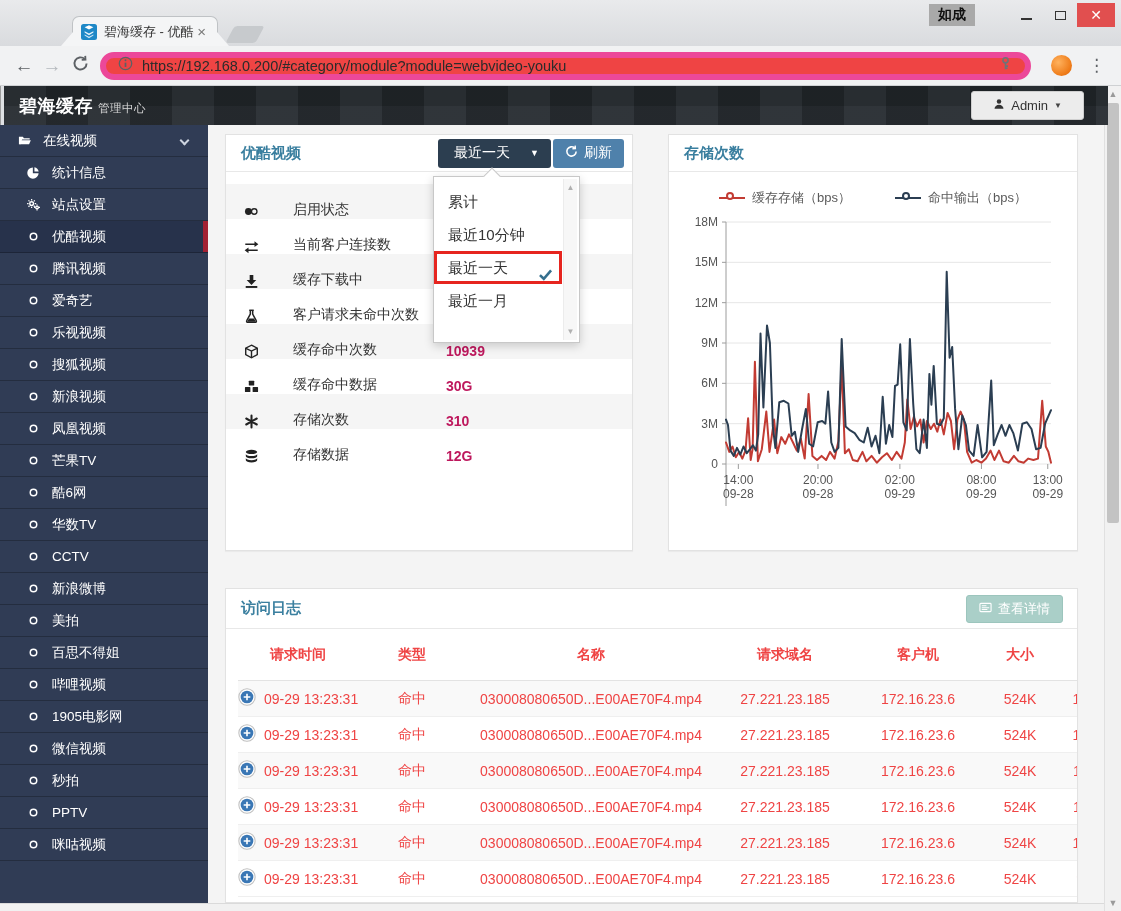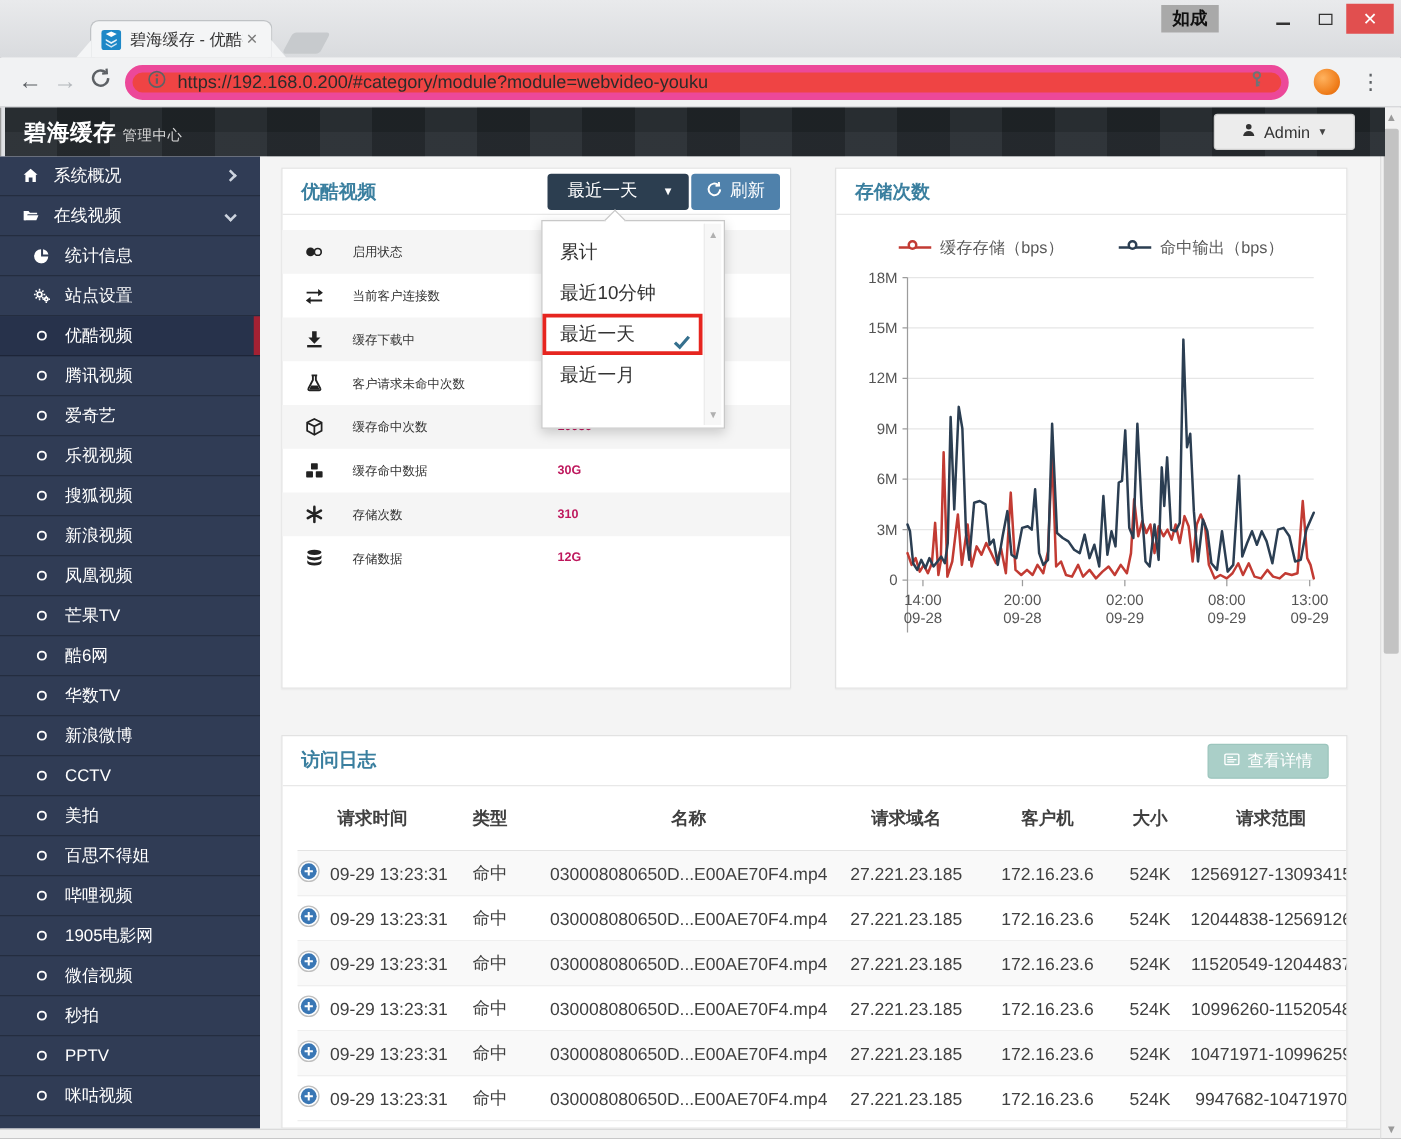--- a/index.html
+++ b/index.html
@@ -77,21 +77,21 @@
   .chart-panel { width:410px; height:417px; }
 
   
   .period-btn { background:#2c3e50; color:#fff; border:none; border-radius:3px; height:29px; padding:0 12px 0 16px;
                 font-size:14px; display:flex; align-items:center; margin-right:2px; }
   .period-caret { font-size:9px; margin-left:20px; }
   .refresh-btn { background:#4f81ab; color:#fff; border:none; border-radius:3px; height:29px; padding:0 12px;
                  font-size:14px; display:flex; align-items:center; gap:6px; }
   .refresh-btn .icn svg { width:13px; height:13px; }
   .stats-body { padding-top:12px; }
-  .stat-row { position:relative; height:35px; display:flex; align-items:center; padding:0 18px; font-size:10px; color:#333; }
+  .stat-row { position:relative; height:35px; display:flex; align-items:flex-end; padding:0 18px; font-size:14px; color:#333;gap:11px; }
   .stat-row:nth-child(odd) { background:#f5f5f5; }
   .stat-row .icn { width:22px; color:#222; display:inline-flex; }
   .stat-row .icn svg { width:15px; height:15px; }
   .stat-label { margin-left:16px; }
   .stat-value { position:absolute; left:220px; font-weight:bold; color:#be185d; }
 
   
   .dropdown { position:absolute; left:207px; top:41px; width:147px; height:167px; background:#fff;
               border:1px solid #c8c8c8; box-shadow:0 3px 9px rgba(0,0,0,.18); z-index:10; }
   .dd-notch { position:absolute; top:-7px; left:52px; width:12px; height:12px; background:#fff;
@@ -114,21 +114,21 @@
   .chart-svg { display:block; margin-top:2px; }
 
   
   .log-panel { margin-top:37px; width:853px; height:315px; overflow:hidden; }
   .log-panel .panel-header { height:40px; }
   .detail-btn { background:#aacfc8; border:1px solid #9cc5bd; color:#fff; border-radius:3px; height:28px;
                 padding:0 12px; font-size:13px; display:flex; align-items:center; gap:6px; margin-right:6px; }
   .detail-btn .icn svg { width:13px; height:13px; }
   .log-table { padding:0 0 0 12px; }
   .lt-row { display:grid; grid-template-columns:140px 62px 222px 126px 100px 64px 130px; align-items:center;
-            border-bottom:1px solid #efefef; font-size:14px; color:#404040; }
+            border-bottom:1px solid #efefef; font-size:14px; color:#ef4444;gap:20px; }
   .lt-head { height:52px; font-weight:bold; border-bottom:1px solid #e3e3e3; }
   .lt-body .lt-row { height:36px; }
   .lt-body .lt-row:nth-child(odd) { background:#f9f9f9; }
   .c-time { display:flex; align-items:center; gap:8px; }
   .c-time .icn svg { width:18px; height:18px; }
   .lt-head .c-time { padding-left:32px; }
   .c-center { text-align:center; }
 
   
   .page-scroll { position:absolute; top:86px; right:0; width:17px; bottom:0; background:#f1f1f1; border-left:1px solid #e0e0e0; }
@@ -201,29 +201,20 @@
       <span>Admin</span>
       <span class="admin-caret">▼</span>
     </div>
   </div>
 
   <div class="appbody">
     <aside class="sidebar">
         <div class="side-item">
           <span class="icn ">
             <svg viewBox="0 0 14 14">
-              <path d="M7 1.1 13 6.3 11.5 6.3 11.5 12.5 8.6 12.5 8.6 8.7 5.4 8.7 5.4 12.5 2.5 12.5 2.5 6.3 1 6.3 Z" fill="currentColor"></path>
-            </svg>
-          </span>
-          <span class="si-label">系统概况</span>
-          <span class="chev right"></span>
-        </div>
-        <div class="side-item">
-          <span class="icn ">
-            <svg viewBox="0 0 14 14">
               <path d="M1 3 h4.2 l1.2 1.6 H12.6 v1.3 H4.4 L2.8 11 H1 Z" fill="currentColor"></path>
               <path d="M3.4 6.7 H13.8 L11.9 11 H1.6 Z" fill="currentColor"></path>
             </svg>
           </span>
           <span class="si-label">在线视频</span>
           <span class="chev down"></span>
         </div>
         <div class="side-item lvl2">
           <span class="icn ">
             <svg viewBox="0 0 14 14">
@@ -327,29 +318,29 @@
             </svg>
           </span>
           <span class="si-label">华数TV</span>
         </div>
         <div class="side-item lvl2">
           <span class="icn ">
             <svg viewBox="0 0 14 14">
               <circle cx="7" cy="7" r="3.5" fill="none" stroke="currentColor" stroke-width="1.6"></circle>
             </svg>
           </span>
+          <span class="si-label">CCTV</span>
+        </div>
+        <div class="side-item lvl2">
+          <span class="icn ">
+            <svg viewBox="0 0 14 14">
+              <circle cx="7" cy="7" r="3.5" fill="none" stroke="currentColor" stroke-width="1.6"></circle>
+            </svg>
+          </span>
           <span class="si-label">新浪微博</span>
-        </div>
-        <div class="side-item lvl2">
-          <span class="icn ">
-            <svg viewBox="0 0 14 14">
-              <circle cx="7" cy="7" r="3.5" fill="none" stroke="currentColor" stroke-width="1.6"></circle>
-            </svg>
-          </span>
-          <span class="si-label">CCTV</span>
         </div>
         <div class="side-item lvl2">
           <span class="icn ">
             <svg viewBox="0 0 14 14">
               <circle cx="7" cy="7" r="3.5" fill="none" stroke="currentColor" stroke-width="1.6"></circle>
             </svg>
           </span>
           <span class="si-label">美拍</span>
         </div>
         <div class="side-item lvl2">

